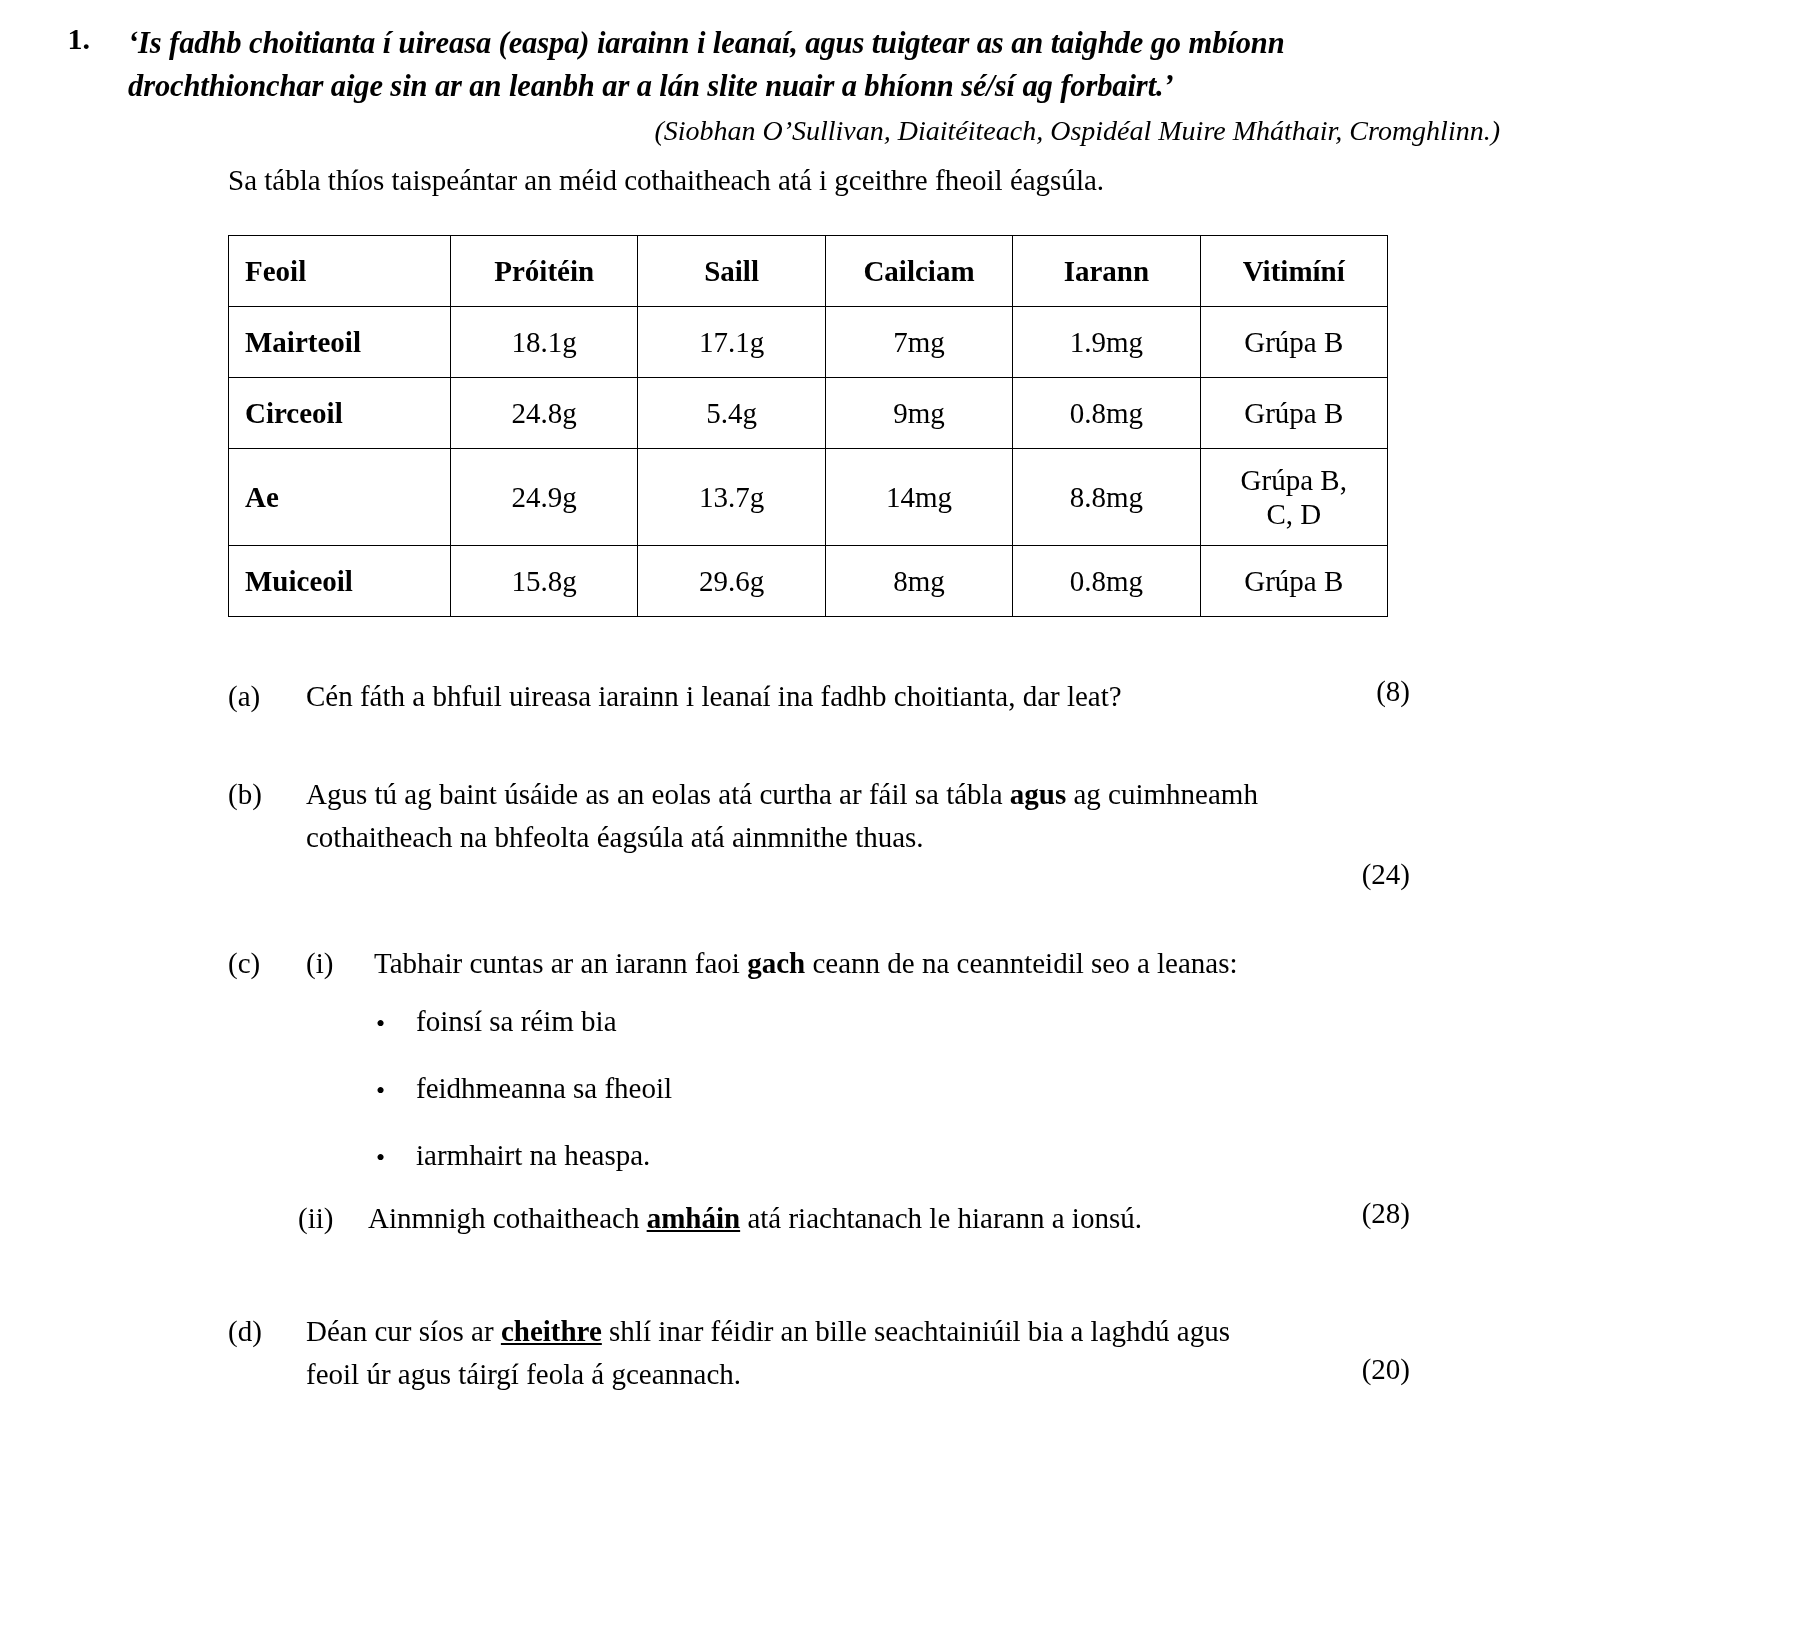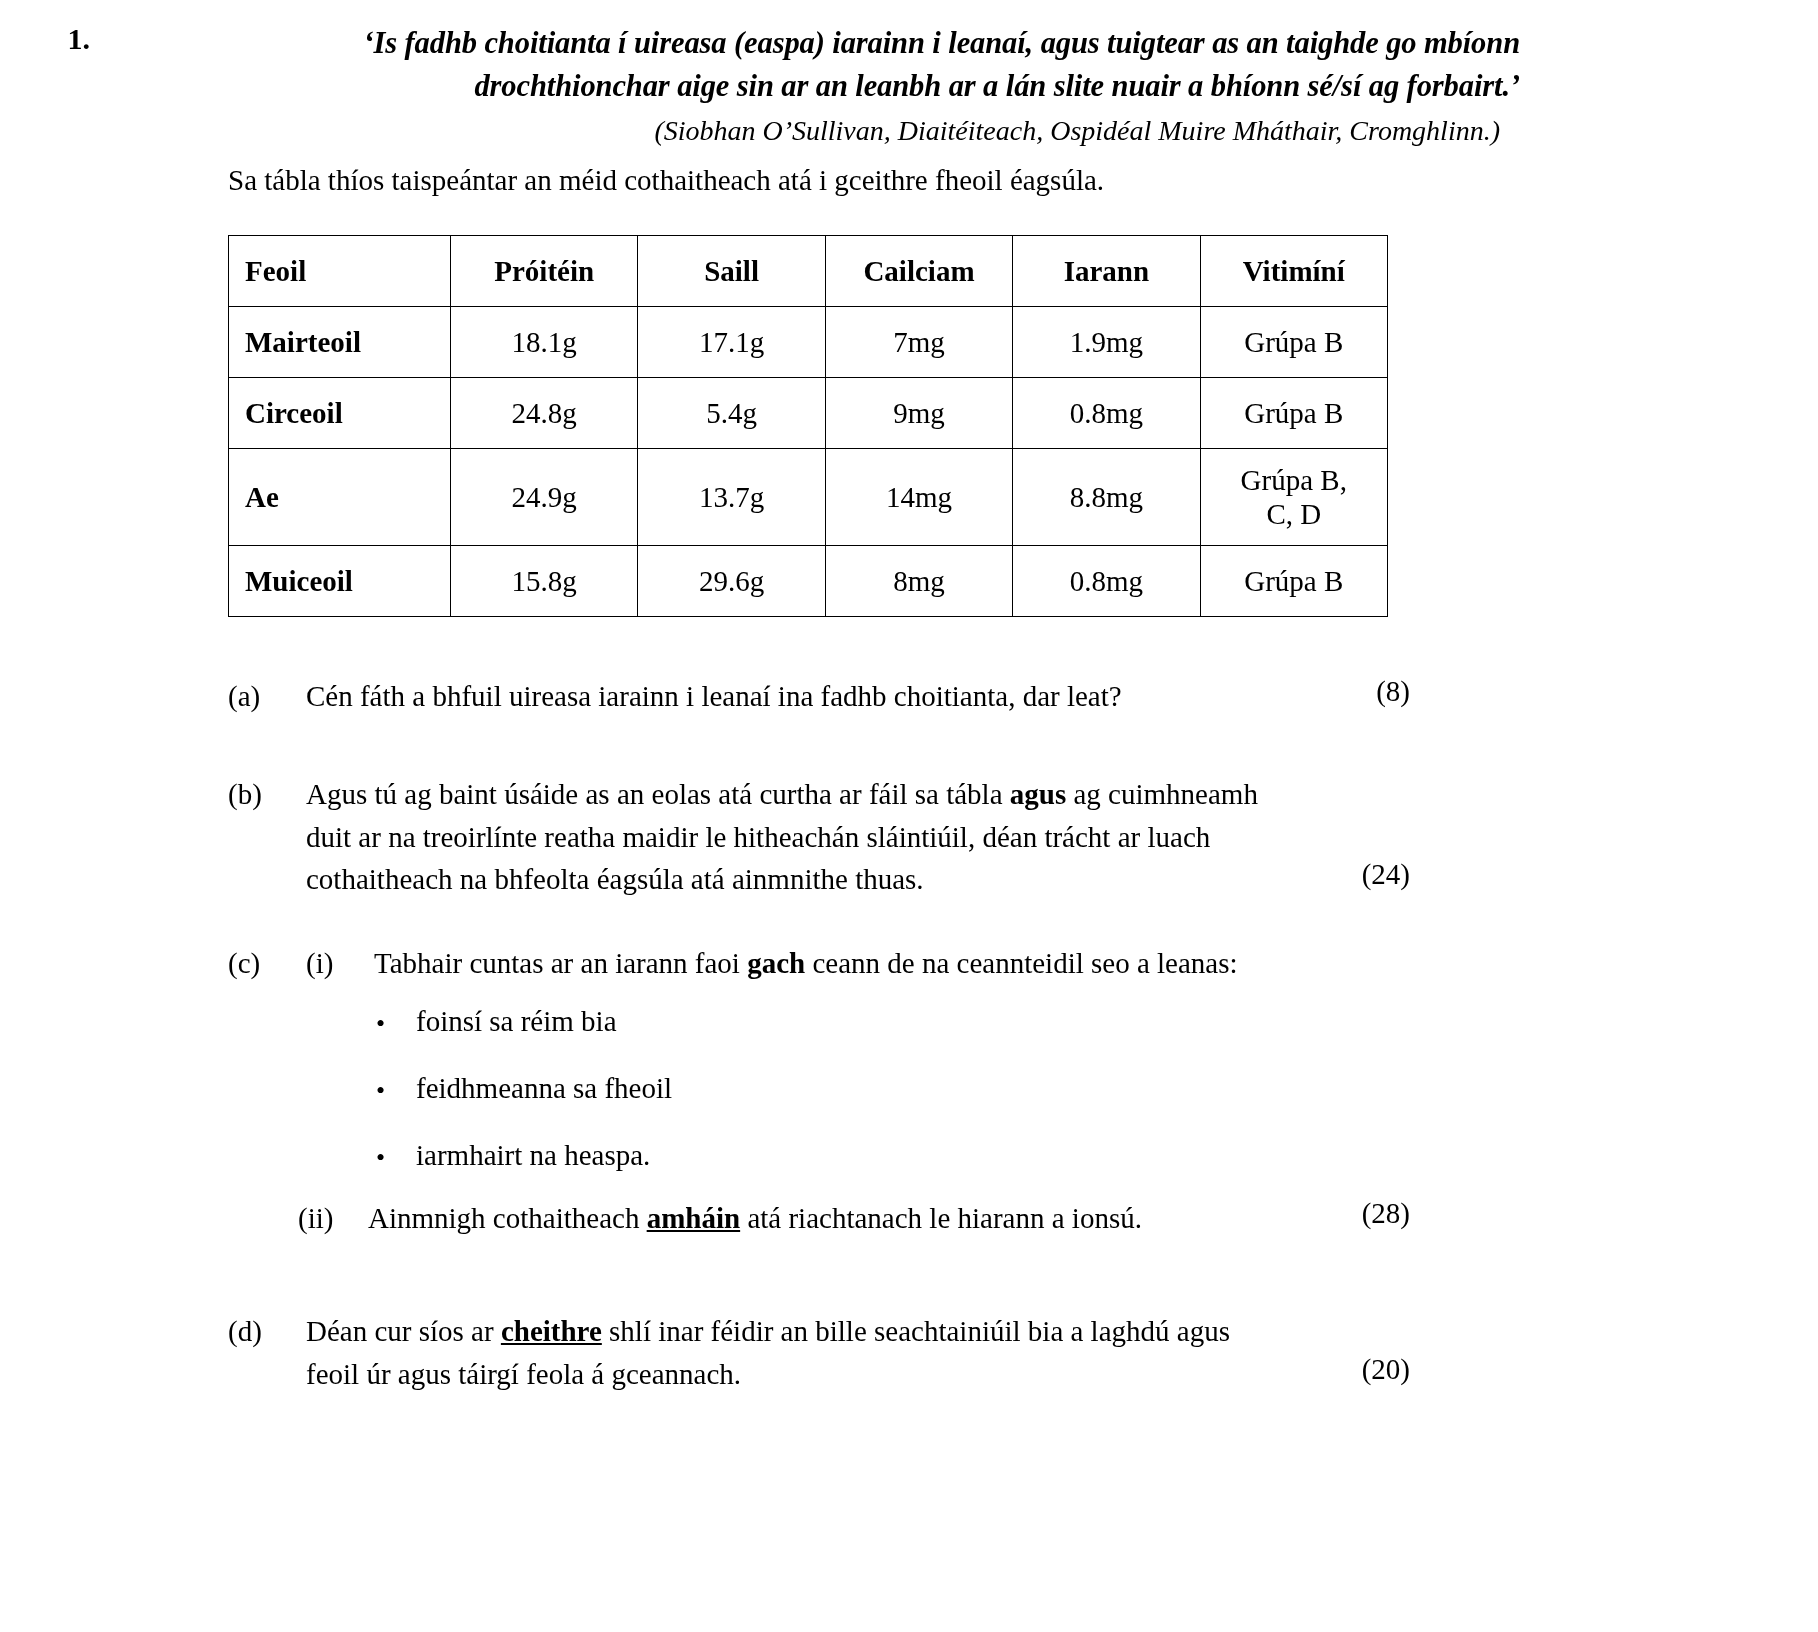--- a/index.html
+++ b/index.html
@@ -43,21 +43,20 @@
   .q-quote-wrap {
     flex: 1 1 auto;
     padding-left: 38px;
   }
   .q-quote {
     font-size: 30.5px;
     font-weight: bold;
     font-style: italic;
     line-height: 1.42;
     letter-spacing: -0.1px;
-    text-align: right;
   }
   .q-attrib {
     margin-top: 2px;
     font-size: 28px;
     font-style: italic;
     font-weight: normal;
     text-align: right;
     padding-right: 20px;
     line-height: 1.4;
   }
@@ -232,21 +231,20 @@
   <div class="part" style="left:228px; top:675px; width:1180px;">
     <div class="part-label">(a)</div>
     <div class="part-body">Cén fáth a bhfuil uireasa iarainn i leanaí ina fadhb choitianta, dar leat?</div>
   </div>
   <div class="marks" style="left:1300px; top:675px;">(8)</div>
 
   <div class="part" style="left:228px; top:773px; width:1190px;">
     <div class="part-label">(b)</div>
     <div class="part-body">
       <div><span>Agus tú ag baint úsáide as an eolas atá curtha ar fáil sa tábla </span><b>agus</b><span> ag cuimhneamh</span></div>
-      <div>duit ar na treoirlínte reatha maidir le hitheachán sláintiúil, déan trácht ar luach</div>
       <div>cothaitheach na bhfeolta éagsúla atá ainmnithe thuas.</div>
     </div>
   </div>
   <div class="marks" style="left:1300px; top:858px;">(24)</div>
 
   <div class="part" style="left:228px; top:942px; width:1190px;">
     <div class="part-label">(c)</div>
     <div class="part-sublabel">(i)</div>
     <div class="part-body"><span>Tabhair cuntas ar an iarann faoi </span><b>gach</b><span> ceann de na ceannteidil seo a leanas:</span></div>
   </div>

